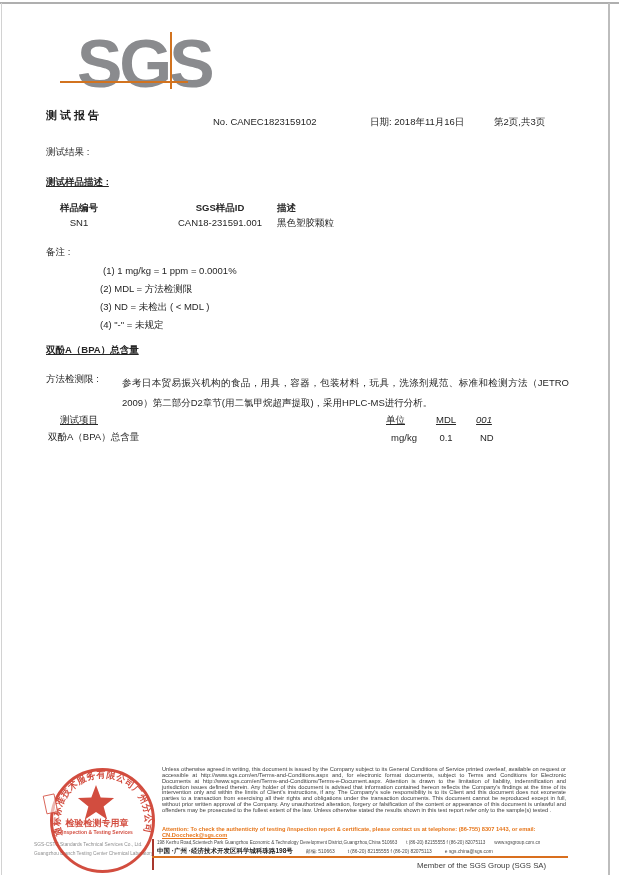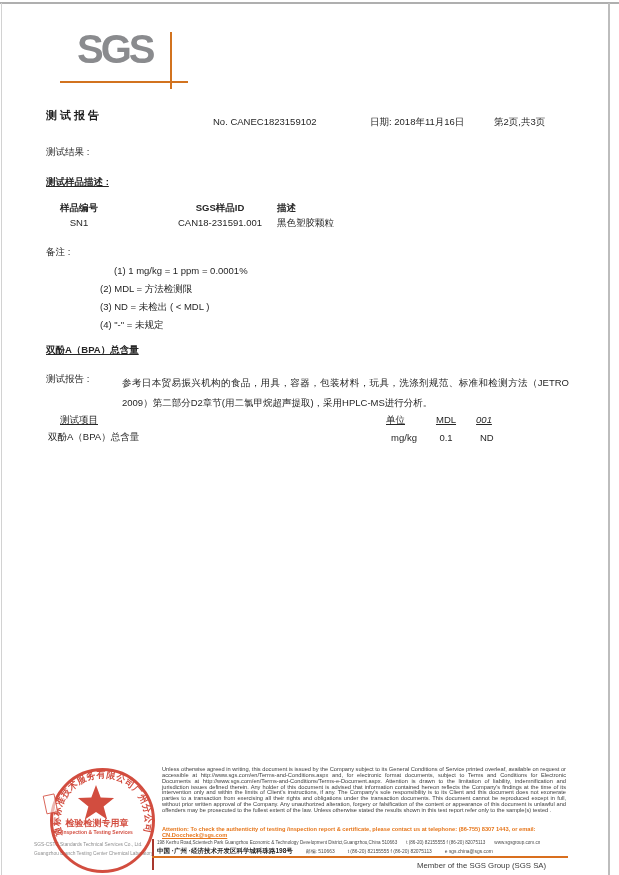--- a/index.html
+++ b/index.html
@@ -5,40 +5,40 @@
   html,body{margin:0;padding:0;background:#ffffff;}
   body{width:619px;height:875px;font-family:"Liberation Sans",sans-serif;}
   .page{position:relative;width:619px;height:875px;background:#fff;overflow:hidden;
         font-size:9.5px;color:#262626;}
   .abs{position:absolute;}
   
   .bd-top{left:0;top:2px;width:619px;height:2px;background:#afafaf;}
   .bd-left{left:1px;top:3px;width:1px;height:872px;background:#d2d2d2;}
   .bd-right{left:608px;top:3px;width:2px;height:872px;background:#bdbdbd;}
   
-  .sgs-text{left:77px;top:29px;font-size:40px;font-weight:bold;color:#8a8b8e;
+  .sgs-text{left:77px;top:29px;font-size:68px;font-weight:bold;color:#8a8b8e;
             letter-spacing:-3px;line-height:1;}
   .logo-hline{left:60px;top:81px;width:128px;height:2px;background:#d2731f;}
   .logo-vline{left:170px;top:32px;width:2px;height:57px;background:#d2731f;}
   
   .title{left:46px;top:108px;font-size:11px;font-weight:bold;letter-spacing:3px;color:#1f1f1f;}
   .report-no{left:213px;top:116px;}
   .date{left:370px;top:116px;}
   .pageinfo{left:494px;top:116px;}
   
   .results-label{left:46px;top:146px;}
   .sample-title{left:46px;top:176px;font-weight:bold;text-decoration:underline;}
   .st-h1{left:44px;top:202px;width:70px;text-align:center;font-weight:bold;}
   .st-h2{left:168px;top:202px;width:104px;text-align:center;font-weight:bold;}
   .st-h3{left:277px;top:202px;font-weight:bold;}
   .st-r1{left:44px;top:217px;width:70px;text-align:center;}
   .st-r2{left:168px;top:217px;width:104px;text-align:center;}
   .st-r3{left:277px;top:217px;}
   .notes-label{left:46px;top:246px;text-align:right;}
-  .note-0{left:114px;top:265px;}
+  .note-0{left:103px;top:265px;}
   .note-1{left:100px;top:283px;}
   .note-2{left:100px;top:301px;}
   .note-3{left:100px;top:319px;}
   .analyte-title{left:46px;top:344px;font-weight:bold;text-decoration:underline;}
   .method-label{left:46px;top:373px;}
   .method-text{left:122px;top:373px;width:447px;line-height:19.5px;text-align:justify;}
   .rt-h-item{left:60px;top:414px;text-decoration:underline;}
   .rt-h-unit{left:386px;top:414px;width:36px;text-align:left;text-decoration:underline;}
   .rt-h-mdl{left:430px;top:414px;width:32px;text-align:center;text-decoration:underline;}
   .rt-h-sample{left:468px;top:414px;width:32px;text-align:center;text-decoration:underline;font-style:italic;}
@@ -94,21 +94,21 @@
   <div class="abs st-r3">黑色塑胶颗粒</div>
 
   <div class="abs notes-label">备注 :</div>
   <div class="abs note-0">(1) 1 mg/kg = 1 ppm = 0.0001%</div>
   <div class="abs note-1">(2) MDL = 方法检测限</div>
   <div class="abs note-2">(3) ND = 未检出 ( &lt; MDL )</div>
   <div class="abs note-3">(4) "-" = 未规定</div>
 
   <div class="abs analyte-title">双酚A（BPA）总含量</div>
 
-  <div class="abs method-label">测试报告 :</div>
+  <div class="abs method-label">方法检测限 :</div>
   <div class="abs method-text">参考日本贸易振兴机构的食品，用具，容器，包装材料，玩具，洗涤剂规范、标准和检测方法（JETRO 2009）第二部分D2章节(用二氯甲烷超声提取)，采用HPLC-MS进行分析。</div>
 
   <div class="abs rt-h-item">测试项目</div>
   <div class="abs rt-h-unit">单位</div>
   <div class="abs rt-h-mdl">MDL</div>
   <div class="abs rt-h-sample">001</div>
   <div class="abs rt-r-item">双酚A（BPA）总含量</div>
   <div class="abs rt-r-unit">mg/kg</div>
   <div class="abs rt-r-mdl">0.1</div>
   <div class="abs rt-r-value">ND</div>

